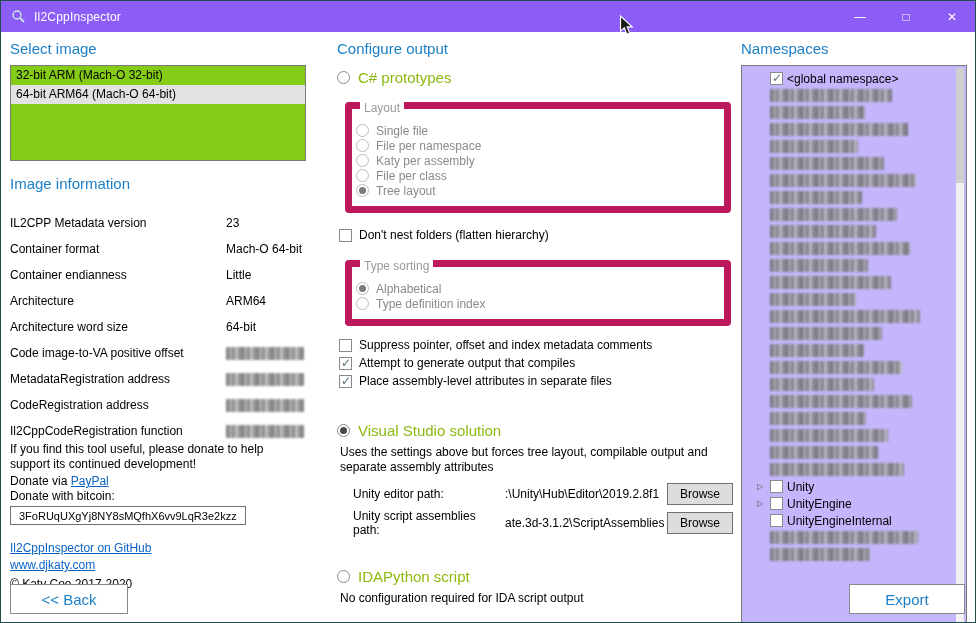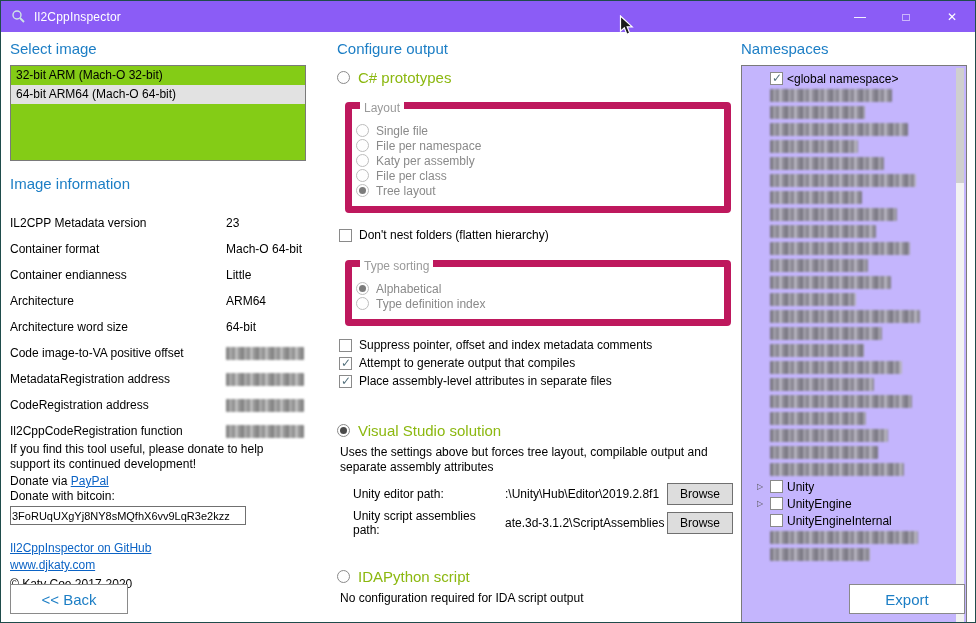--- a/index.html
+++ b/index.html
@@ -27,21 +27,21 @@
   .inforows { margin-top:12px; }
   .inforow { display:flex; align-items:flex-end; height:26px; }
   .il { width:216px; font-size:12px; }
   .iv { font-size:12px; }
   .redact { height:13px; border-radius:1px; opacity:.85; filter:blur(1.2px);
     background:repeating-linear-gradient(90deg,#6e6e6e 0 3px,#9c9c9c 3px 6px,#7f7f7f 6px 9px,#b3b3b3 9px 12px,#858585 12px 15px); }
   .donate-text { margin-top:4px; width:288px; line-height:15px; }
   .paypal-line { margin-top:2px; line-height:15px; }
   a.link { color:#0b63c5; text-decoration:underline; cursor:pointer; }
   .btc-label { line-height:15px; }
-  .btc-input { display:block; margin-top:2px; width:236px; height:19px; border:1px solid #707070; font-family:inherit; font-size:11px; padding:0 1px; color:#000; background:#fff; }
+  .btc-input { display:block; margin-top:2px; width:236px; height:19px; border:1px solid #707070; font-family:inherit; font-size:11px; padding:0 8px; color:#000; background:#fff; }
   .leftlinks { margin-top:16px; }
   .leftlinks a { display:inline-block; margin-bottom:3px; font-size:12px; }
   .copyright { margin-top:2px; font-size:12px; }
 
   
   .col-mid { position:absolute; left:336px; top:8px; width:396px; }
   .radio-green { display:flex; align-items:center; gap:8px; margin-top:12px; }
   .glabel { color:#8cb810; font-size:15px; }
   .rb { width:13px; height:13px; border:1px solid #8a8a8a; border-radius:50%; background:#fefefe; position:relative; flex:none; }
   .rb.on::after { content:""; position:absolute; left:2px; top:2px; width:7px; height:7px; border-radius:50%; background:#4a4a4a; }

